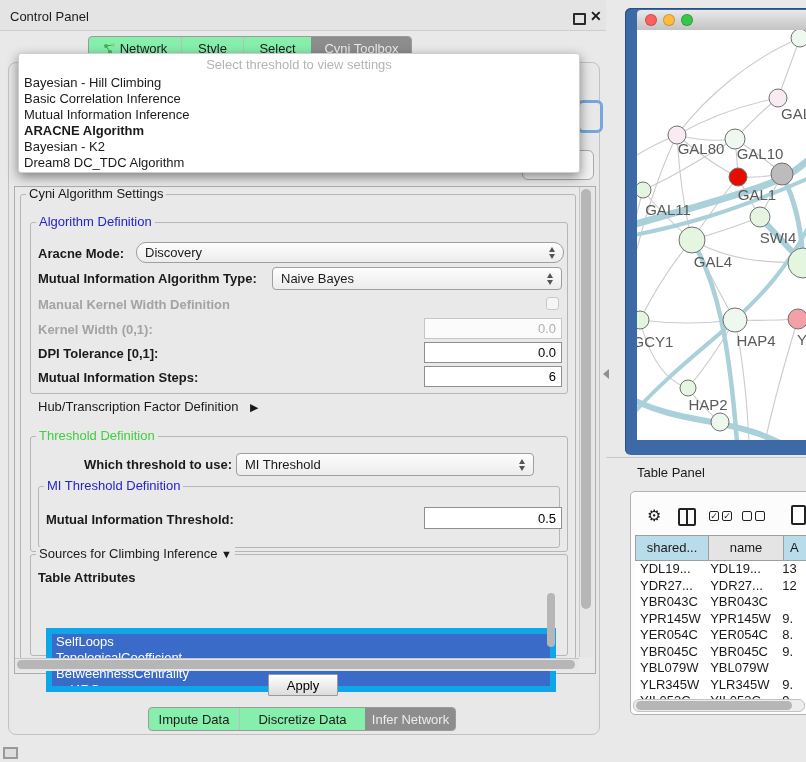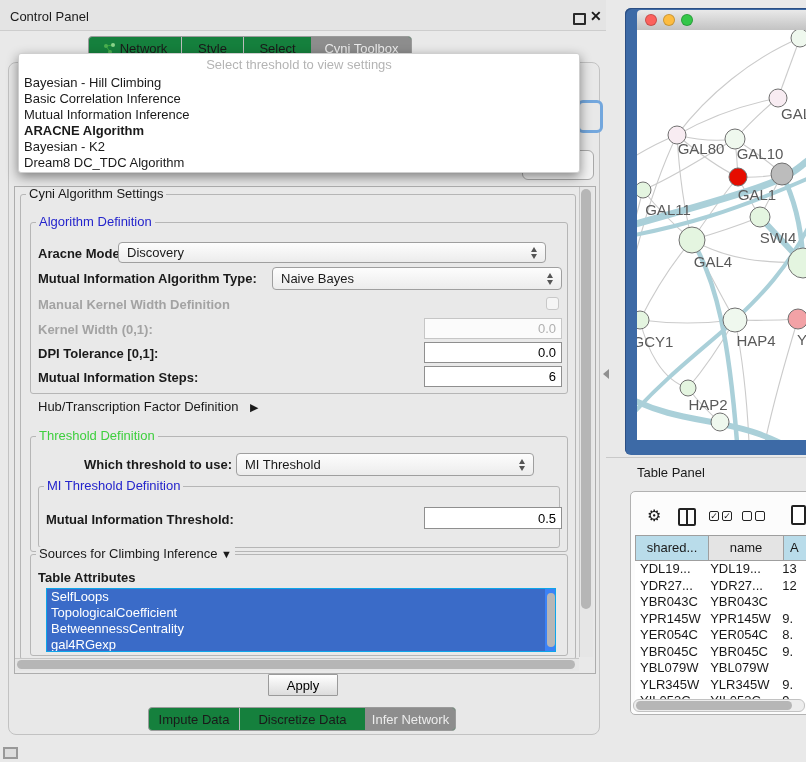--- a/index.html
+++ b/index.html
@@ -4,21 +4,21 @@
 <style>
   html,body{margin:0;padding:0;width:806px;height:762px;overflow:hidden;
     background:#e9e9e9;font-family:"Liberation Sans",sans-serif;font-size:13px;color:#1a1a1a;}
   .abs{position:absolute;}
   
   .cp-strip{left:0;top:0;width:606px;height:30px;background:#e4e4e4;border-bottom:1px solid #cdcdcd;}
   .cp-title{left:10px;top:9px;}
   .float-ico{left:573px;top:13px;width:9px;height:8px;border:2px solid #2a2a2a;border-radius:1px;}
   .close-ico{left:590px;top:8px;font-weight:bold;font-size:14px;}
   
-  .seg{display:flex;height:22px;border:1px solid #9b9b9b;border-radius:4px;background:#15803d;overflow:hidden;}
+  .seg{display:flex;height:22px;border:1px solid #9b9b9b;border-radius:4px;background:#86efac;overflow:hidden;}
   .seg .s{display:flex;align-items:center;justify-content:center;gap:4px;border-left:1px solid #bdbdbd;
     padding:0 10px;white-space:nowrap;box-sizing:border-box;}
   .seg .s:first-child{border-left:none;}
   .seg .s.sel{background:#8d8d8d;color:#ececec;border-left-color:#8d8d8d;}
   
   .cp-outer{left:8px;top:62px;width:590px;height:671px;background:#e8e8e8;border:1px solid #c2c2c2;border-radius:8px;}
   .pane{left:14px;top:186px;width:580px;height:486px;background:#e9e9e9;border:1px solid #adadad;}
   .groupbox{border:1px solid #b6b6b6;border-radius:3px;}
   .gtitle{background:#e9e9e9;padding:0 3px;line-height:14px;}
   .t-blue{color:#2424cc;}
@@ -42,21 +42,21 @@
   .sb-track-h{background:#e6e6e6;border-top:1px solid #c6c6c6;box-sizing:border-box;}
   .sb-thumb{background:#b6b6b6;border-radius:5px;}
   
   .popup{left:18px;top:53px;width:560px;height:118px;background:#fff;border:1px solid #cfcfcf;border-radius:3px;
     box-shadow:0 4px 12px rgba(0,0,0,.45);z-index:30;}
   .popup .prompt{text-align:center;color:#b4b4b4;line-height:21px;}
   .popup .itm{line-height:16px;padding-left:5px;}
   .popup .itm.hot{font-weight:bold;}
   .frag{z-index:5;}
   
-  .attrlist{background:#3b82f6;border:1px solid #0ea5e9;box-sizing:border-box;overflow:hidden;}
+  .attrlist{background:#3b82f6;border:6px solid #0ea5e9;box-sizing:border-box;overflow:hidden;margin-top:40px;}
   .attrlist .li{line-height:16px;padding-left:4px;color:#fff;background:#3a6bc8;width:494px;}
   
   .btn{background:linear-gradient(#ffffff,#dcdcdc);border:1px solid #9a9a9a;border-radius:1px;
     font:13px "Liberation Sans",sans-serif;text-align:center;line-height:20px;}
   
   .netwin{left:625px;top:8px;width:181px;height:447px;background:#3d6aa6;border-radius:6px 0 0 6px;
     box-shadow:inset 1px 1px 0 #2c4f83;}
   .nettitle{left:637px;top:10px;width:169px;height:20px;background:linear-gradient(#e9e9e9,#c3c3c3);
     border-bottom:1px solid #9b9b9b;border-radius:4px 0 0 0;}
   .light{width:12px;height:12px;border-radius:50%;top:4px;border:1px solid rgba(0,0,0,.2);box-sizing:border-box;}
@@ -110,21 +110,21 @@
 <div class="abs frag" style="left:577px;top:100px;width:20px;height:27px;border:3px solid #73a7dd;border-radius:6px;background:#e8e8e8;"></div>
 <div class="abs frag" style="left:522px;top:150px;width:70px;height:28px;border:1px solid #a8a8a8;border-radius:6px;background:#f2f2f2;"></div>
 
 <div class="abs groupbox" style="left:20px;top:194px;width:554px;height:464px;"></div>
 <span class="abs gtitle" style="left:26px;top:187px;">Cyni Algorithm Settings</span>
 
 <div class="abs groupbox" style="left:30px;top:222px;width:536px;height:170px;"></div>
 <span class="abs gtitle t-blue" style="left:36px;top:215px;">Algorithm Definition</span>
 
 <span class="abs blabel" style="left:38px;top:246px;">Aracne Mode:</span>
-<div class="abs combo" style="left:118px;top:242px;width:428px;height:21px;">
+<div class="abs combo" style="left:136px;top:242px;width:428px;height:21px;border-radius:10px;">
   <span>Discovery</span>
   <span class="spin"></span>
 </div>
 
 <span class="abs blabel" style="left:38px;top:271px;">Mutual Information Algorithm Type:</span>
 <div class="abs combo" style="left:272px;top:267px;width:290px;height:23px;">
   <span>Naive Bayes</span>
   <span class="spin"></span>
 </div>
 

